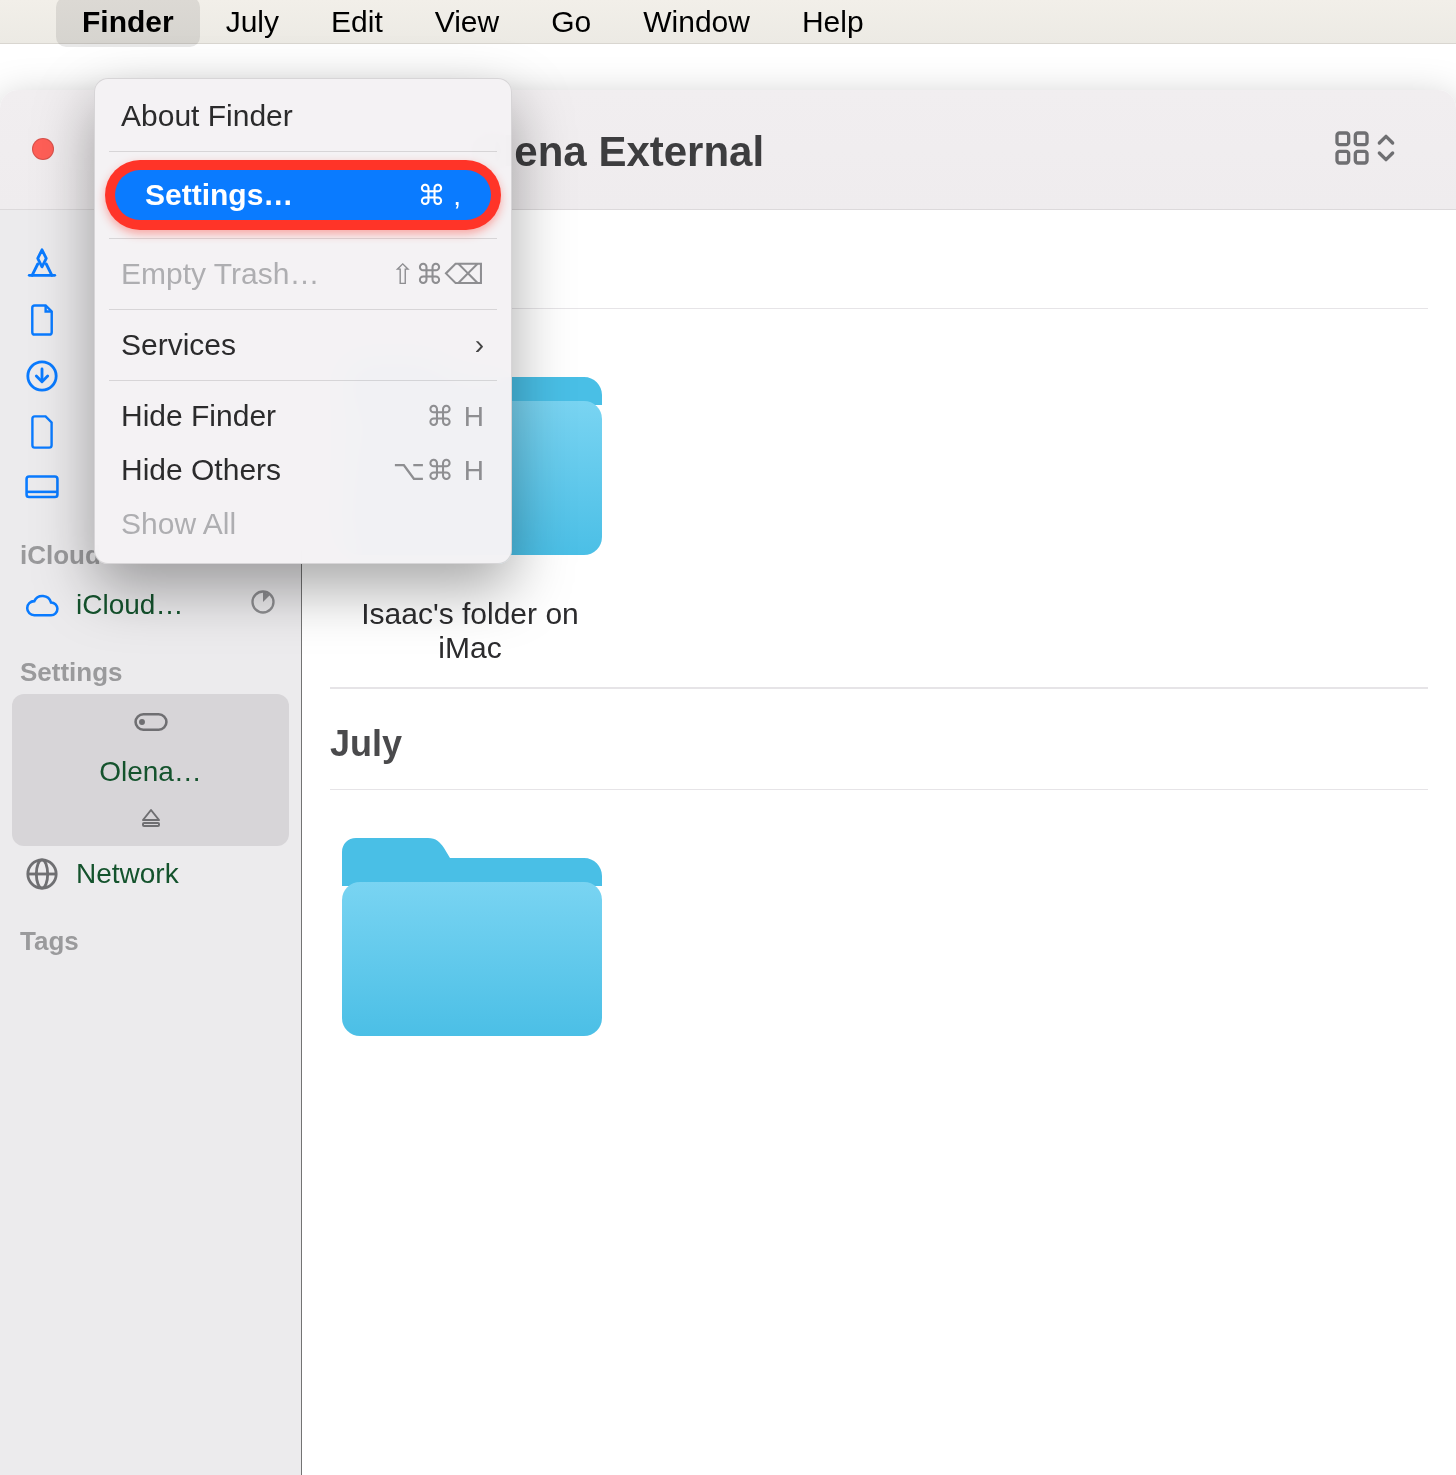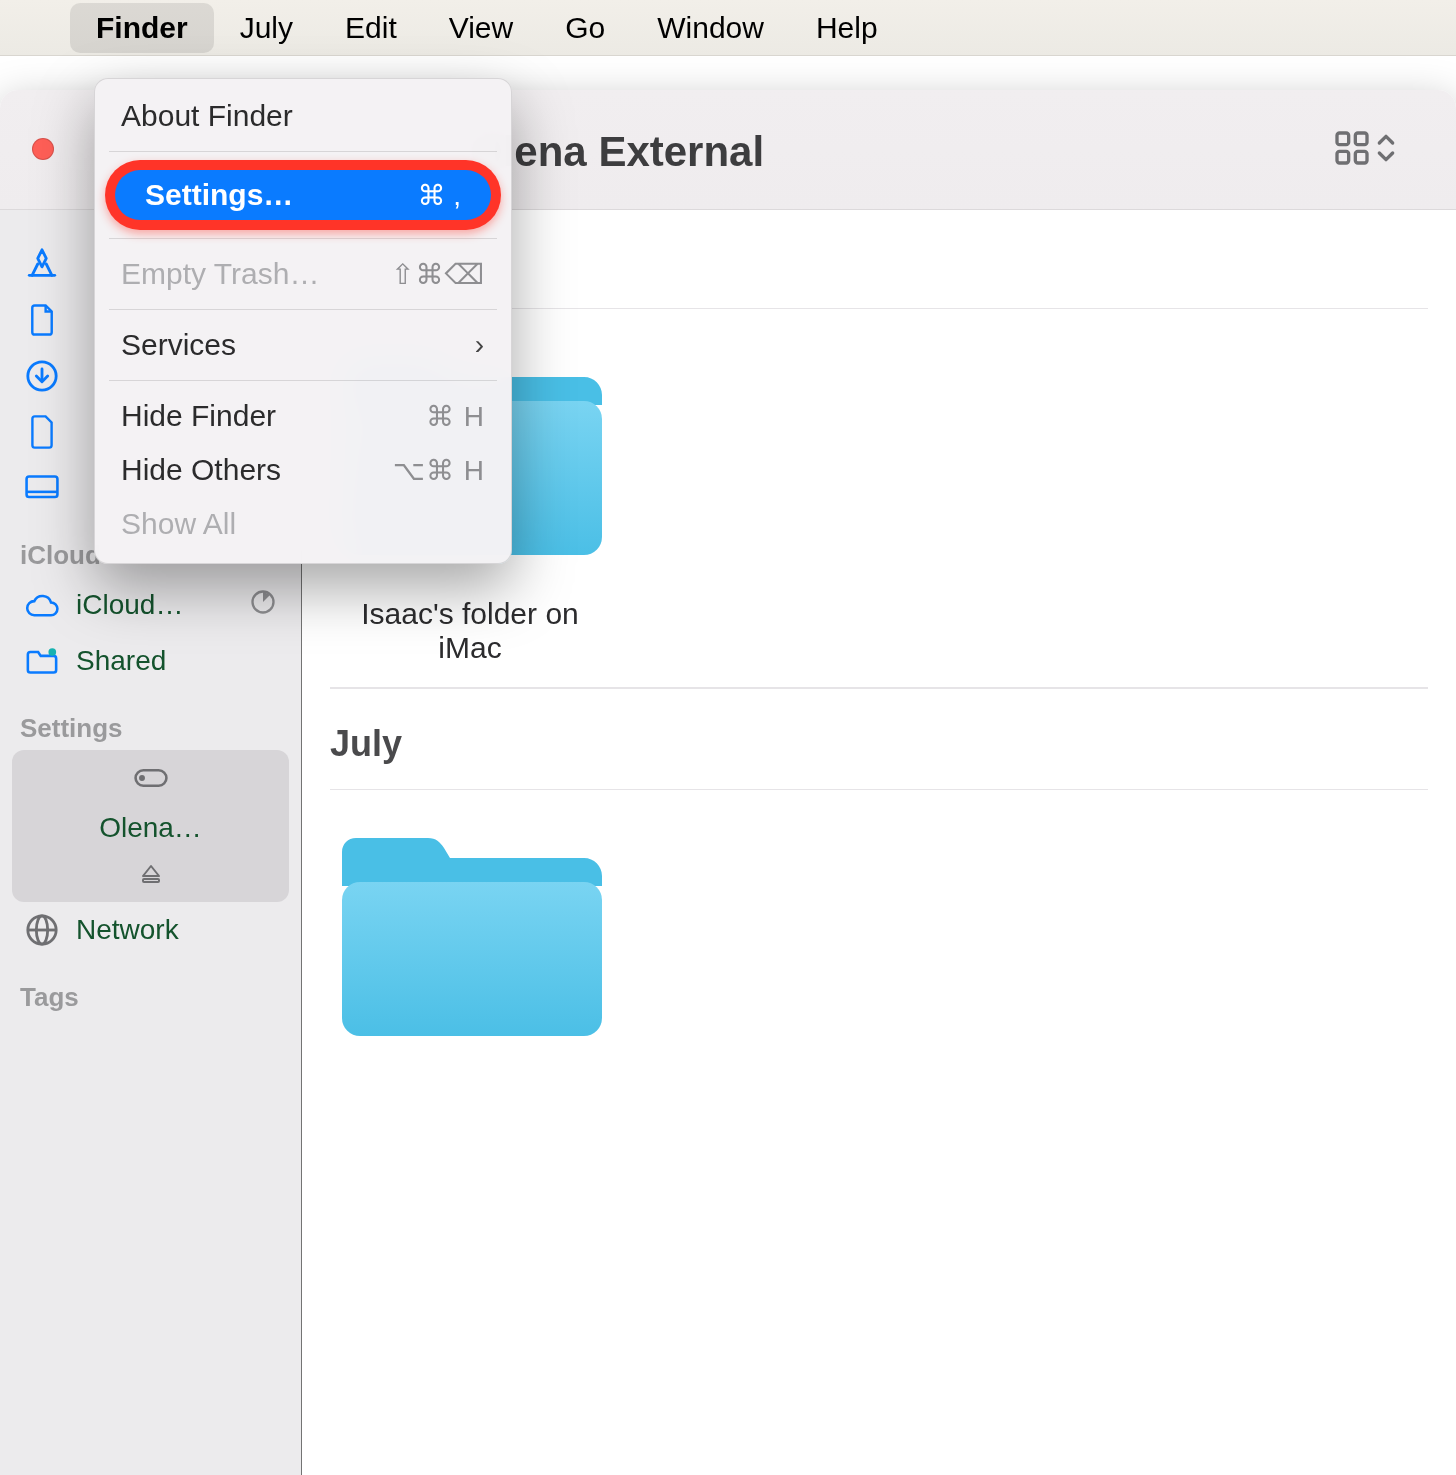--- a/index.html
+++ b/index.html
@@ -1,19 +1,19 @@
 <!DOCTYPE html>
 <html><head>
 <meta charset="utf-8">
 <style>
   * { box-sizing: border-box; margin: 0; padding: 0; }
   body { font-family: -apple-system, BlinkMacSystemFont, "Helvetica Neue", sans-serif; background: #fff; width: 1456px; height: 1475px; overflow: hidden; }
 
   
-  .menubar { height: 56px; background: linear-gradient(#f2efe9, #eceae4); border-bottom: 1px solid #d9d6d0; display: flex; align-items: center; padding: 0 32px; gap: 0; }
+  .menubar { height: 44px; background: linear-gradient(#f2efe9, #eceae4); border-bottom: 1px solid #d9d6d0; display: flex; align-items: center; padding: 0 18px; gap: 0; }
   .menubar .apple { font-size: 34px; padding: 0 26px 0 12px; }
   .menubar .mitem { font-size: 30px; padding: 8px 26px; color: #000; border-radius: 10px; cursor: default; }
   .menubar .mitem.active { font-weight: 700; background: rgba(0,0,0,0.09); }
 
   
   .window { position: absolute; left: 0; top: 90px; width: 1456px; height: 1385px; background: #fff; border-top-left-radius: 18px; border-top-right-radius: 18px; overflow: hidden; box-shadow: 0 10px 40px rgba(0,0,0,0.25); }
   .titlebar { height: 120px; display: flex; align-items: center; background: linear-gradient(#f1eef0, #efecee); border-bottom: 1px solid #dcd9db; position: relative; }
   .traffic { position: absolute; left: 32px; top: 48px; display: flex; gap: 16px; }
   .traffic .dot { width: 22px; height: 22px; border-radius: 50%; border: 1px solid rgba(0,0,0,0.15); }
   .dot.red { background: #ff5f57; }
@@ -161,29 +161,20 @@
                 <path d="M8 18h13a5 5 0 0 0 0-10 7 7 0 0 0-13-1A5 5 0 0 0 8 18z"></path>
               </svg>
           </span>
           <span class="label">iCloud…</span>
           <span class="trail">
             <svg width="28" height="28" viewBox="0 0 24 24" fill="none" stroke="#8e8e91" stroke-width="2">
                 <circle cx="12" cy="12" r="9"></circle>
                 <path d="M12 3v9l6-6" fill="#8e8e91" stroke="none"></path>
               </svg>
           </span>
-        </div>
-        <div class="sb-item">
-          <span class="sb-icon">
-            <svg width="36" height="30" viewBox="0 0 28 22" fill="none" stroke="#17b2b0" stroke-width="2">
-                <path d="M3 6a2 2 0 0 1 2-2h6l2 3h10a2 2 0 0 1 2 2v9a2 2 0 0 1-2 2H5a2 2 0 0 1-2-2V6z"></path>
-                <circle cx="22" cy="4" r="3" fill="#17b2b0" stroke="none"></circle>
-              </svg>
-          </span>
-          <span class="label">Shared</span>
         </div>
       </div>
 
       <div class="sb-group">
         <div class="sb-header">Settings</div>
         <div class="sb-item locations selected">
           <span class="sb-icon">
             <svg width="36" height="24" viewBox="0 0 28 16" fill="none" stroke="#6f6f72" stroke-width="2">
                 <rect x="2" y="2" width="24" height="12" rx="6"></rect>
                 <circle cx="7" cy="8" r="1.3" fill="#6f6f72"></circle>

